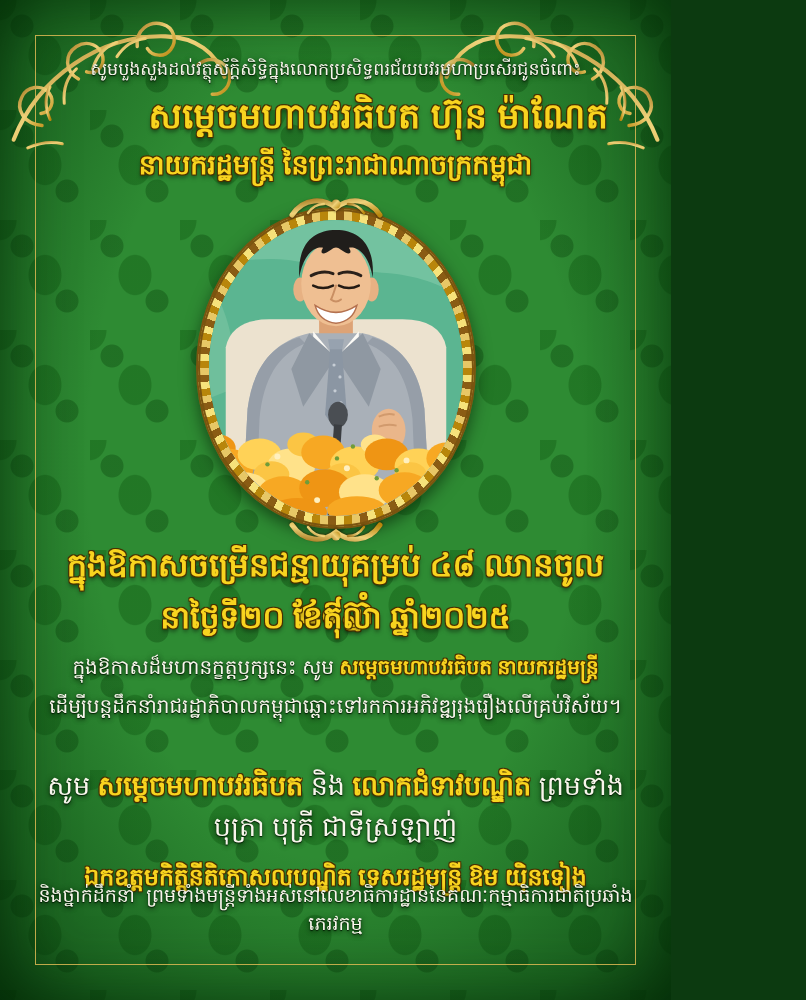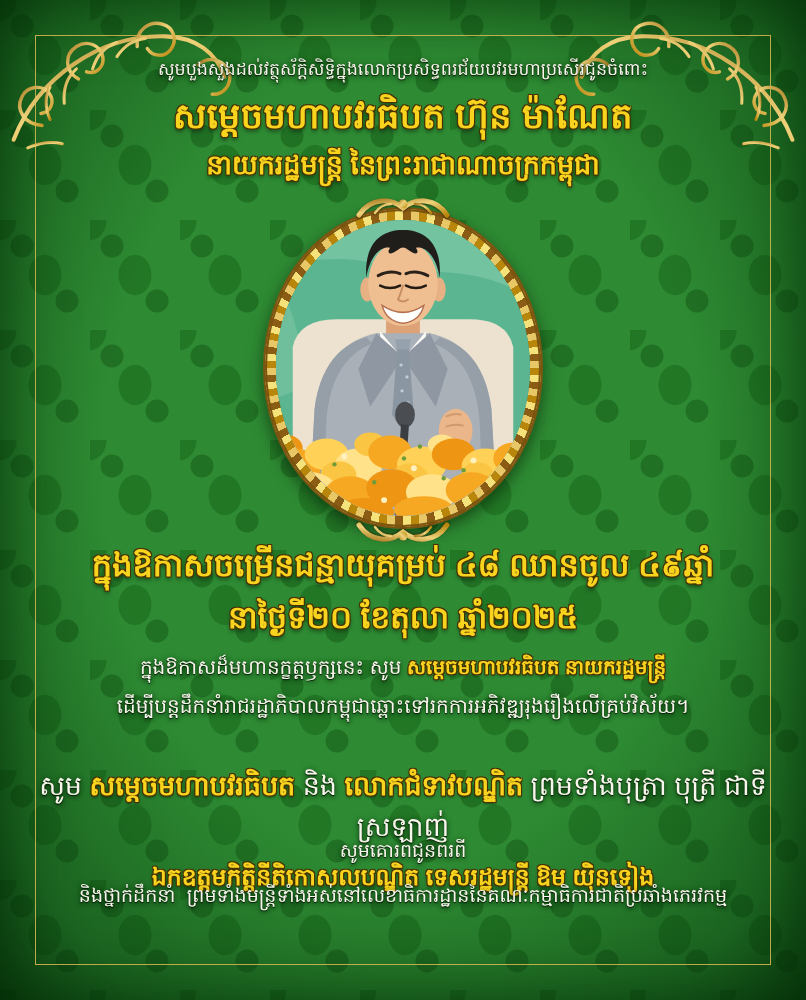--- a/index.html
+++ b/index.html
@@ -1,17 +1,17 @@
 <!DOCTYPE html>
 <html lang="km"><head>
 <meta charset="utf-8">
 <style>
   html,body{margin:0;padding:0;background:#0c3a10;}
   .poster{
-    position:relative; width:806px; height:1000px; overflow:hidden;
+    position:relative; width:671px; height:1000px; overflow:hidden;
     font-family:"Liberation Sans", sans-serif;
     background-color:#2e8b33;
     background-image:
       radial-gradient(circle at 22px 26px, rgba(10,70,12,.38) 11px, transparent 12px),
       radial-gradient(circle at 67px 81px, rgba(10,70,12,.38) 11px, transparent 12px),
       radial-gradient(ellipse at 45px 55px, rgba(22,100,25,.5) 16px, transparent 17px),
       radial-gradient(ellipse at 0px 0px, rgba(22,100,25,.5) 16px, transparent 17px);
     background-size:90px 110px;
   }
   .vignette{
@@ -35,21 +35,21 @@
   }
   .t-yellow{
     color:#f8d41f; font-weight:bold;
     text-shadow:-1px -1px 0 #4a3000, 1px -1px 0 #4a3000, -1px 1px 0 #4a3000, 1px 1px 0 #4a3000, 0 3px 4px rgba(0,0,0,.55);
   }
   .hl{
     color:#f8d41f; font-weight:bold;
     text-shadow:-1px -1px 0 #4a3000, 1px -1px 0 #4a3000, -1px 1px 0 #4a3000, 1px 1px 0 #4a3000, 0 2px 3px rgba(0,0,0,.5);
   }
   .intro{top:58px; font-size:17.5px;}
-  .title1{top:94px; font-size:35px; letter-spacing:.5px;}
+  .title1{top:94px; font-size:35px; letter-spacing:.5px;margin-left:43px;}
   .title2{top:148px; font-size:27px;}
   .occasion1{top:545px; font-size:32px;}
   .occasion2{top:598px; font-size:31px;}
   .wish1{top:648px; font-size:20px; line-height:39px;}
   .wish2{top:766px; font-size:27px; line-height:41px;}
   .regards{top:838px; font-size:19px;}
   .sender{top:862px; font-size:23.5px;}
   .footer{top:883px; font-size:19px;font-family:Liberation Mono, monospace;}
 
   .portrait{position:absolute; top:193px; left:50%; transform:translateX(-50%);
@@ -214,17 +214,16 @@
 
   <div class="line t-white wish1">
     <div><span>ក្នុងឱកាសដ៏មហានក្ខត្តឫក្សនេះ សូម </span><span class="hl">សម្ដេចមហាបវរធិបត នាយករដ្ឋមន្ត្រី</span></div>
     <div>ដើម្បីបន្តដឹកនាំរាជរដ្ឋាភិបាលកម្ពុជាឆ្ពោះទៅរកការអភិវឌ្ឍរុងរឿងលើគ្រប់វិស័យ។</div>
   </div>
 
   <div class="line t-white wish2">
     <div><span>សូម </span><span class="hl">សម្ដេចមហាបវរធិបត</span><span> និង </span><span class="hl">លោកជំទាវបណ្ឌិត</span><span> ព្រមទាំងបុត្រា បុត្រី ជាទីស្រឡាញ់</span></div>
   </div>
 
-  <div class="line t-white regards">សូមគោរពជូនពរពី</div>
   <div class="line t-yellow sender">ឯកឧត្តមកិត្តិនីតិកោសលបណ្ឌិត ទេសរដ្ឋមន្ត្រី ឱម យុិនទៀង</div>
   <div class="line t-white footer">និងថ្នាក់ដឹកនាំ ព្រមទាំងមន្ត្រីទាំងអស់នៅលេខាធិការដ្ឋាននៃគណៈកម្មាធិការជាតិប្រឆាំងភេរវកម្ម</div>
 
 </div>
 
 </body></html>

